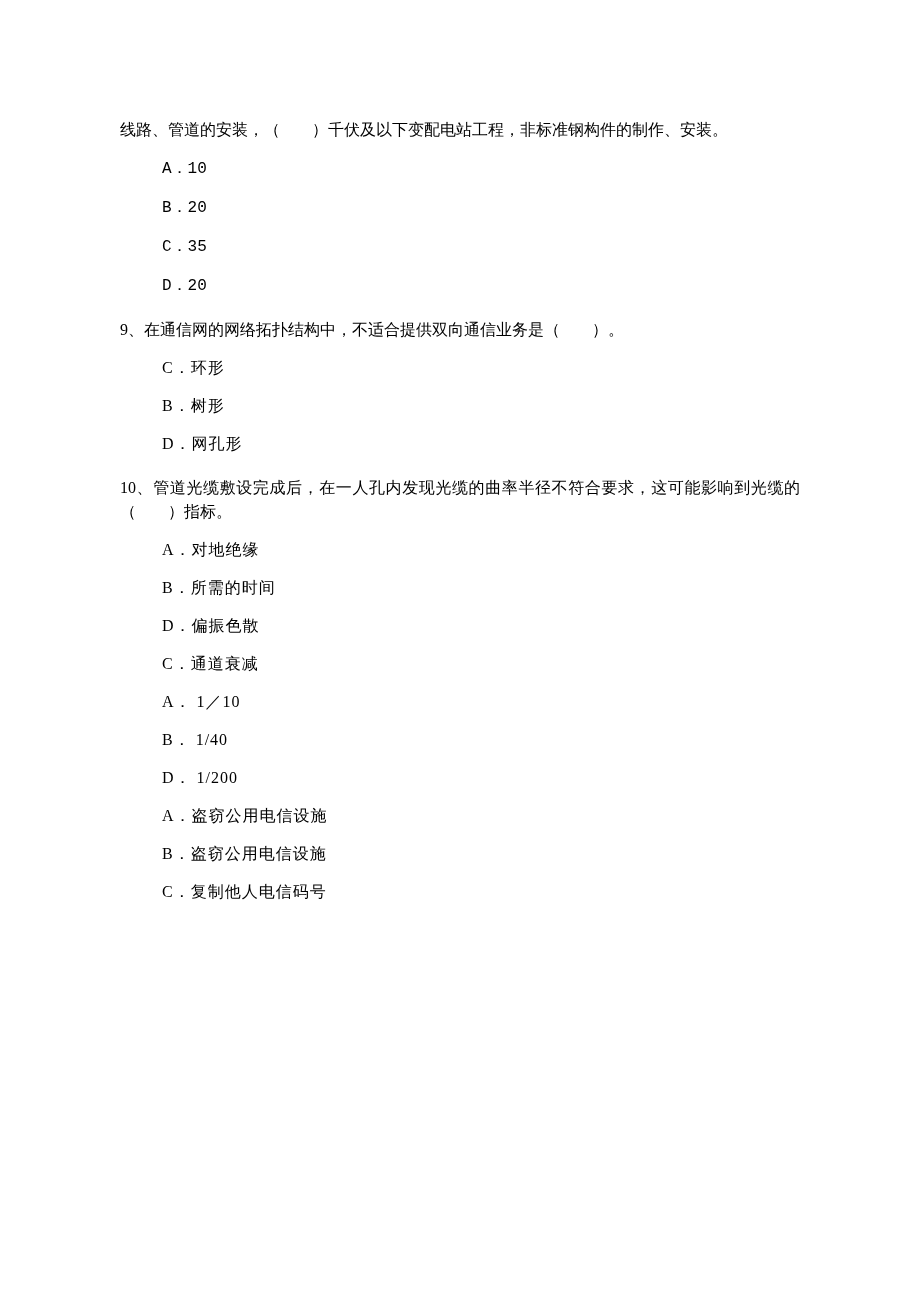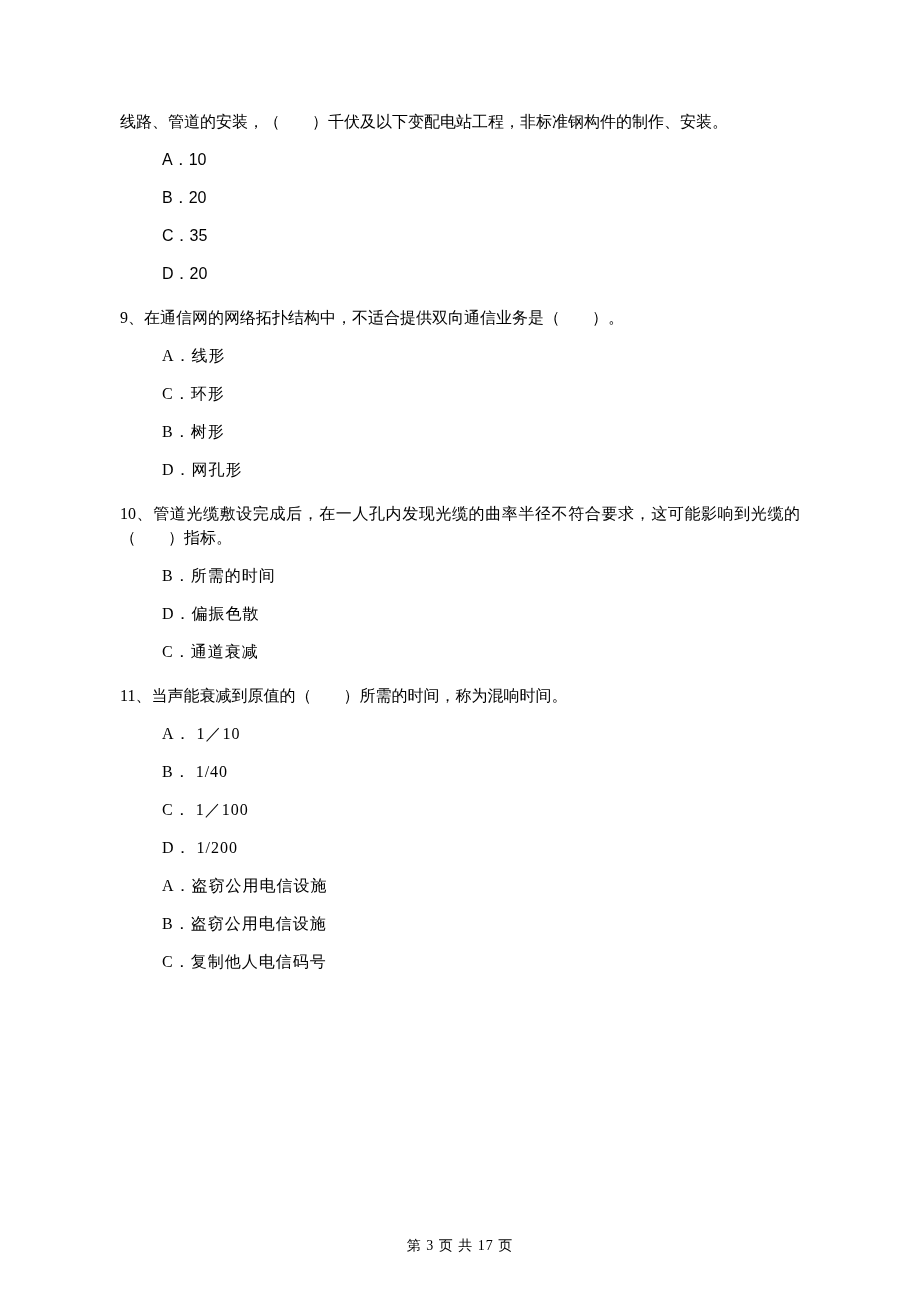--- a/index.html
+++ b/index.html
@@ -17,29 +17,29 @@
     position: relative;
     font-size: 16px;
     line-height: 1.5;
   }
   .stem {
     margin-top: 20px;
     margin-bottom: 14px;
     text-align: justify;
   }
   .stem-first {
-    margin-top: 0;
+    margin-top: 8px;
   }
   .option {
     margin-left: 42px;
     margin-bottom: 14px;
     letter-spacing: 1px;
   }
   .option .opt-letter {
-    font-family: Liberation Sans, sans-serif;
+    font-family: Liberation Mono, monospace;
     letter-spacing: 0;
   }
   .footer {
     position: absolute;
     bottom: 46px;
     left: 0;
     width: 100%;
     text-align: center;
     font-size: 14px;
     letter-spacing: 1px;
@@ -50,34 +50,31 @@
 
 <div class="page">
 
   <div class="stem stem-first">线路、管道的安装，（　　）千伏及以下变配电站工程，非标准钢构件的制作、安装。</div>
   <div class="option"><span class="opt-letter">A．10</span></div>
   <div class="option"><span class="opt-letter">B．20</span></div>
   <div class="option"><span class="opt-letter">C．35</span></div>
   <div class="option"><span class="opt-letter">D．20</span></div>
 
   <div class="stem">9、在通信网的网络拓扑结构中，不适合提供双向通信业务是（　　）。</div>
-  <div class="option">A．线形</div>
   <div class="option">C．环形</div>
   <div class="option">B．树形</div>
   <div class="option">D．网孔形</div>
 
   <div class="stem">10、管道光缆敷设完成后，在一人孔内发现光缆的曲率半径不符合要求，这可能影响到光缆的（　　）指标。</div>
+  <div class="option">A．对地绝缘</div>
   <div class="option">B．所需的时间</div>
   <div class="option">D．偏振色散</div>
   <div class="option">C．通道衰减</div>
 
-  <div class="stem">11、当声能衰减到原值的（　　）所需的时间，称为混响时间。</div>
   <div class="option">A．  1／10</div>
   <div class="option">B．  1/40</div>
-  <div class="option">C．  1／100</div>
   <div class="option">D．  1/200</div>
 
   <div class="option">A．盗窃公用电信设施</div>
   <div class="option">B．盗窃公用电信设施</div>
   <div class="option">C．复制他人电信码号</div>
 
-  <div class="footer">第 3 页 共 17 页</div>
 </div>
 
 </body></html>

